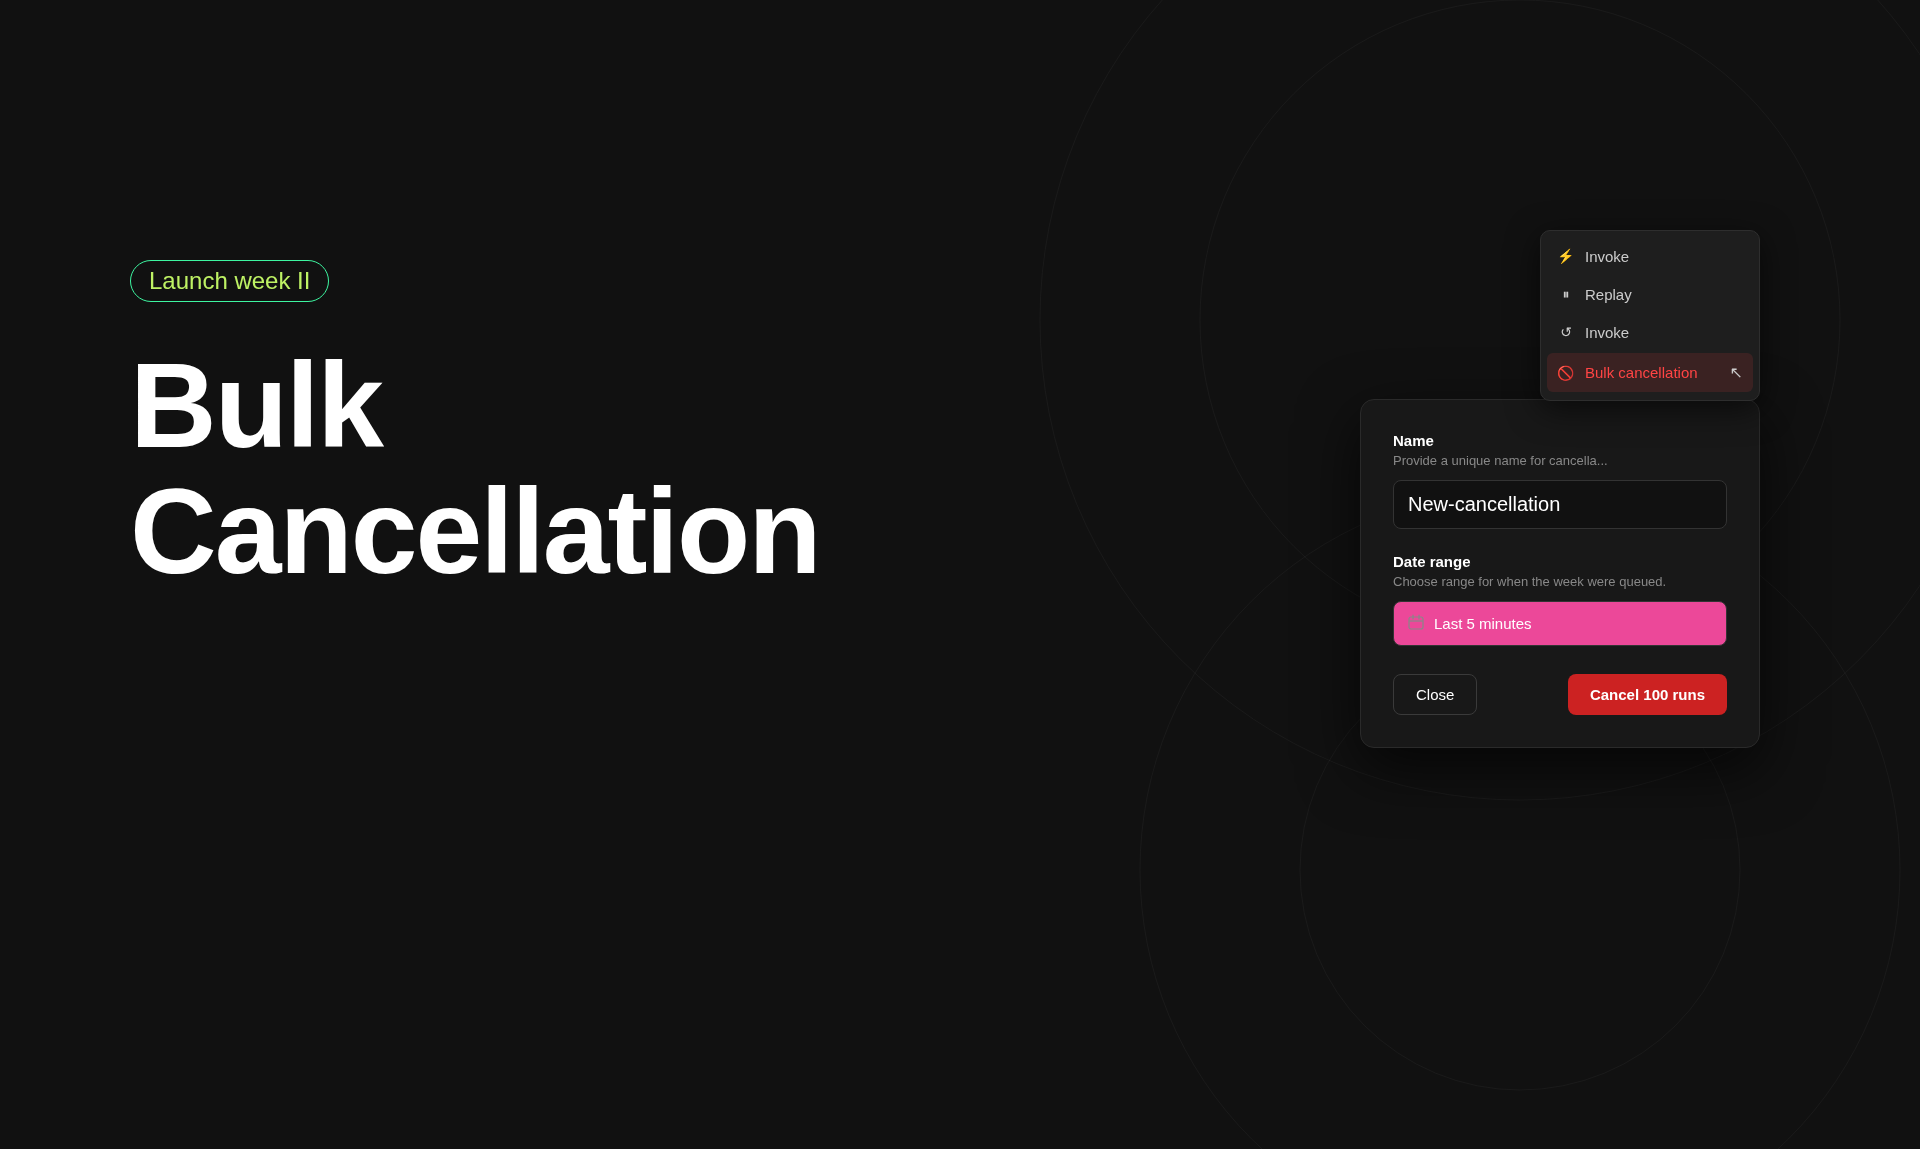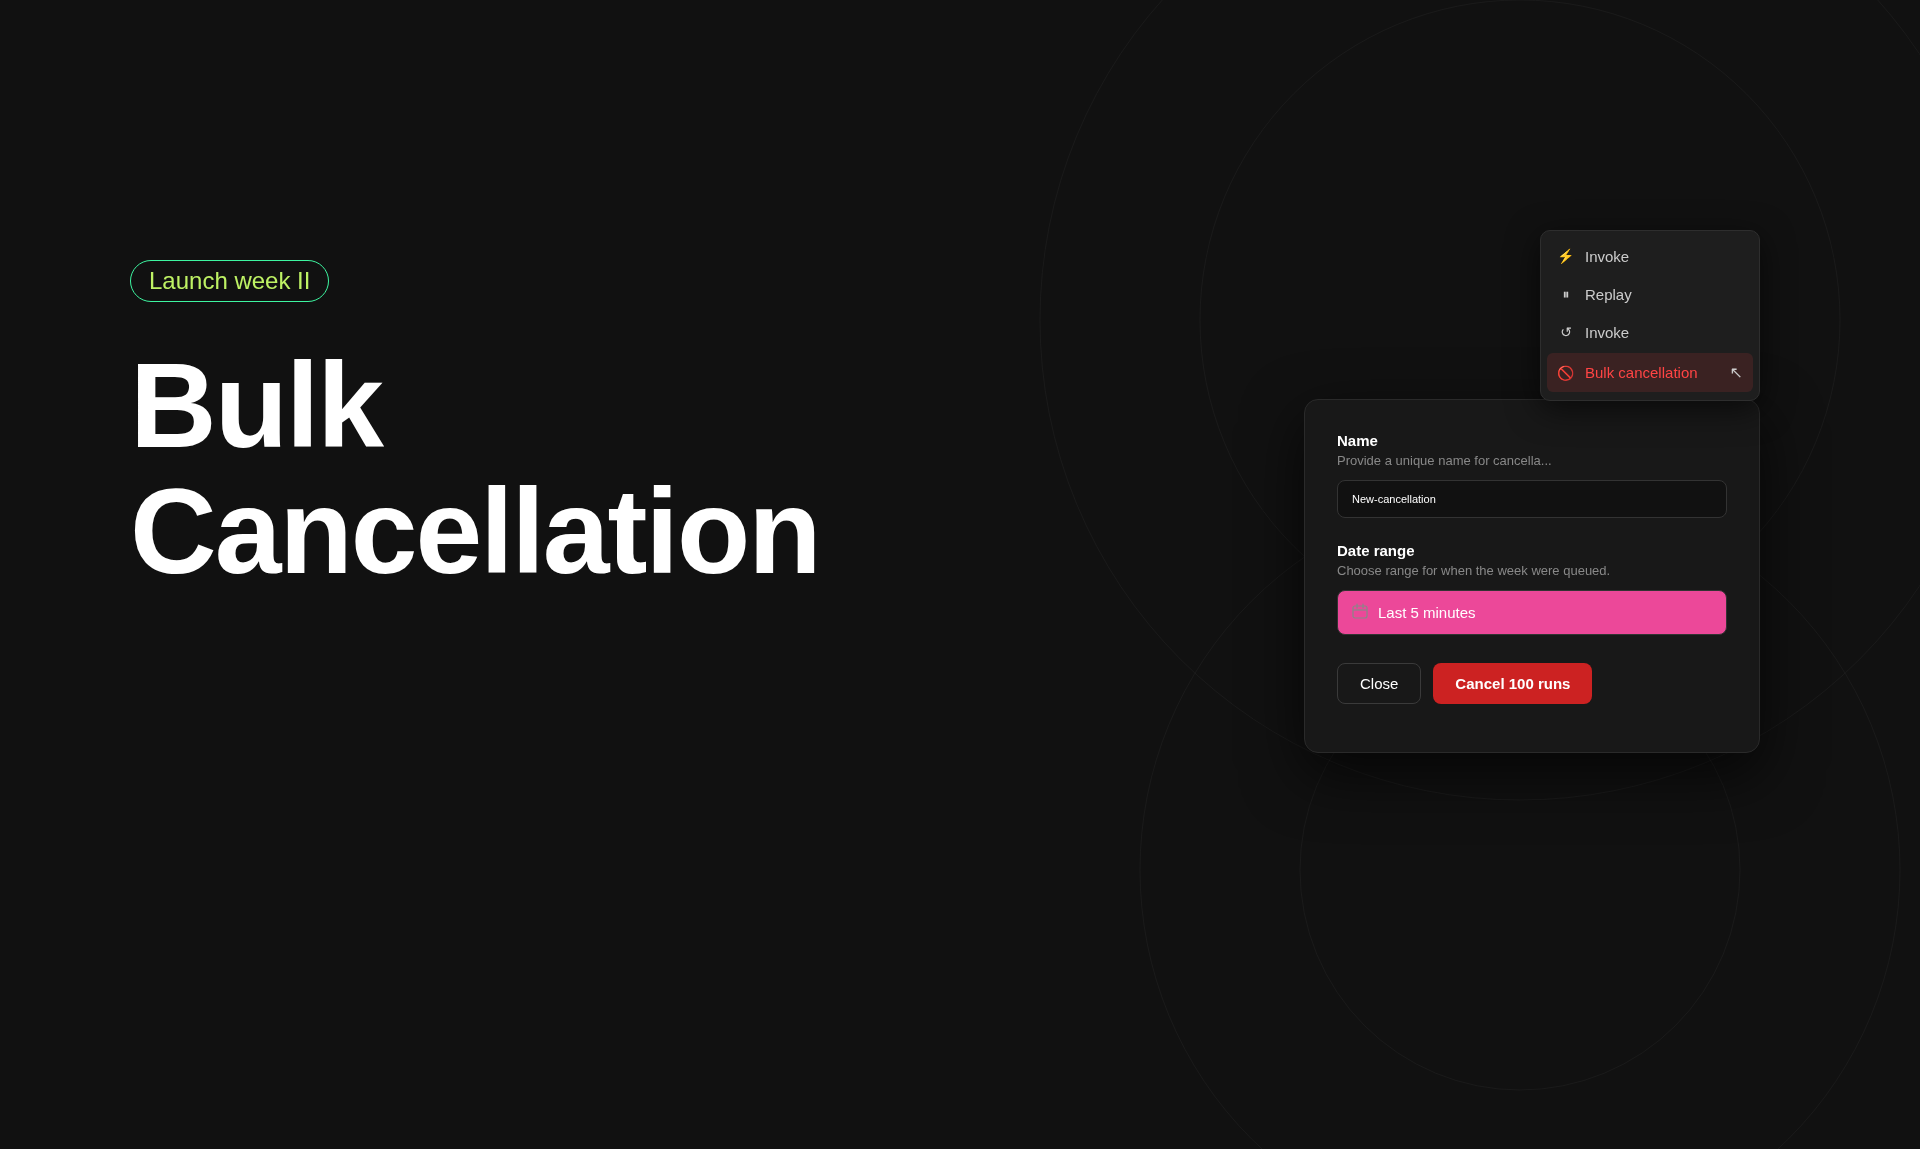--- a/index.html
+++ b/index.html
@@ -91,22 +91,22 @@
       width: 18px;
       height: 18px;
       flex-shrink: 0;
     }
 
     
     .modal-card {
       background: #181818;
       border: 1px solid #2a2a2a;
       border-radius: 14px;
-      padding: 32px 32px 48px 32px;
-      width: 456px;
+      padding: 32px 32px 32px 32px;
+      width: 400px;
       box-shadow: 0 20px 60px rgba(0,0,0,0.7);
       position: relative;
       z-index: 5;
     }
 
     .field-label {
       color: #ffffff;
       font-size: 15px;
       font-weight: 600;
       margin-bottom: 4px;
@@ -118,21 +118,21 @@
       margin-bottom: 12px;
     }
 
     .text-input {
       width: 100%;
       background: #111111;
       border: 1px solid #333333;
       border-radius: 8px;
       padding: 12px 14px;
       color: #ffffff;
-      font-size: 11px;
+      font-size: 20px;
       margin-bottom: 24px;
       outline: none;
     }
 
     .date-input-wrapper {
       width: 100%;
       background: #ec4899;
       border: 1px solid #333333;
       border-radius: 8px;
       padding: 12px 14px;
@@ -146,21 +146,21 @@
     }
 
     .calendar-icon {
       color: #888888;
       font-size: 14px;
       flex-shrink: 0;
     }
 
     .modal-actions {
       display: flex;
-      justify-content: flex-start;
+      justify-content: space-between;
       gap: 12px;
     }
 
     .btn-close {
       background: transparent;
       border: 1px solid #3a3a3a;
       border-radius: 8px;
       color: #ffffff;
       font-size: 15px;
       padding: 11px 22px;

